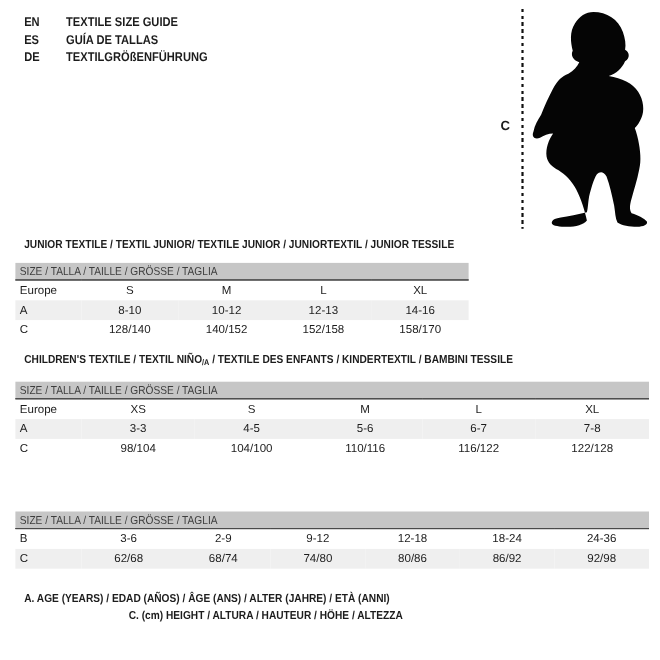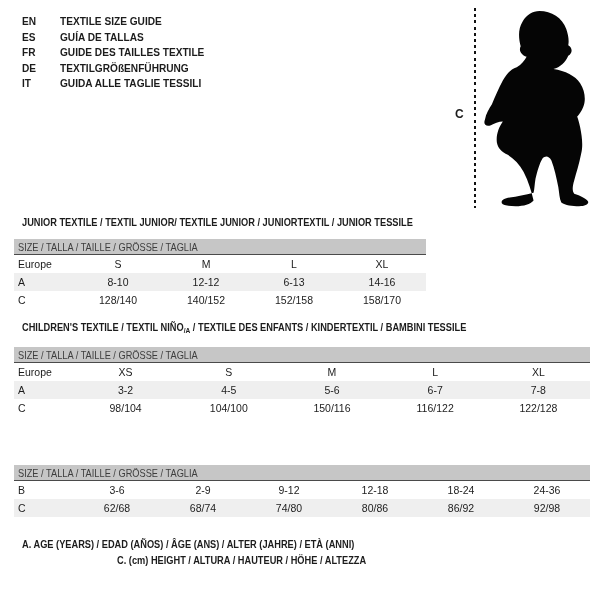--- a/index.html
+++ b/index.html
@@ -60,30 +60,22 @@
   <div class="lang-list">
     <div class="lang-row">
       <span class="lang-code cond">EN</span>
       <span class="cond">TEXTILE SIZE GUIDE</span>
     </div>
     <div class="lang-row">
       <span class="lang-code cond">ES</span>
       <span class="cond">GUÍA DE TALLAS</span>
     </div>
     <div class="lang-row">
-      <span class="lang-code cond">FR</span>
-      <span class="cond">GUIDE DES TAILLES TEXTILE</span>
-    </div>
-    <div class="lang-row">
       <span class="lang-code cond">DE</span>
       <span class="cond">TEXTILGRÖßENFÜHRUNG</span>
-    </div>
-    <div class="lang-row">
-      <span class="lang-code cond">IT</span>
-      <span class="cond">GUIDA ALLE TAGLIE TESSILI</span>
     </div>
   </div>
 
   <div class="c-label">C</div>
   <div class="dash-line"></div>
   <svg class="baby-svg" width="114" height="200" viewBox="0 0 115 210" preserveAspectRatio="none" aria-hidden="true">
     <path fill="#050505" d="
       M57 1
       C69 1 80 8 84 20 C86 26 87 32 86 37
       C90 39 91 45 86 48 C83 55 78 60 71 62
@@ -126,22 +118,22 @@
       <tr>
         <td class="lbl">Europe</td>
         <td>S</td>
         <td>M</td>
         <td>L</td>
         <td>XL</td>
       </tr>
       <tr class="alt">
         <td class="lbl">A</td>
         <td>8-10</td>
-        <td>12-12</td>
-        <td>6-13</td>
+        <td>10-12</td>
+        <td>12-13</td>
         <td>14-16</td>
       </tr>
       <tr>
         <td class="lbl">C</td>
         <td>128/140</td>
         <td>140/152</td>
         <td>152/158</td>
         <td>158/170</td>
       </tr>
     </tbody>
@@ -168,31 +160,31 @@
       <tr>
         <td class="lbl">Europe</td>
         <td>XS</td>
         <td>S</td>
         <td>M</td>
         <td>L</td>
         <td>XL</td>
       </tr>
       <tr class="alt">
         <td class="lbl">A</td>
-        <td>3-2</td>
+        <td>3-3</td>
         <td>4-5</td>
         <td>5-6</td>
         <td>6-7</td>
         <td>7-8</td>
       </tr>
       <tr>
         <td class="lbl">C</td>
         <td>98/104</td>
         <td>104/100</td>
-        <td>150/116</td>
+        <td>110/116</td>
         <td>116/122</td>
         <td>122/128</td>
       </tr>
     </tbody>
   </table>
 
   <table class="size-table t3">
     <colgroup>
         <col style="width:60px">
         <col>

